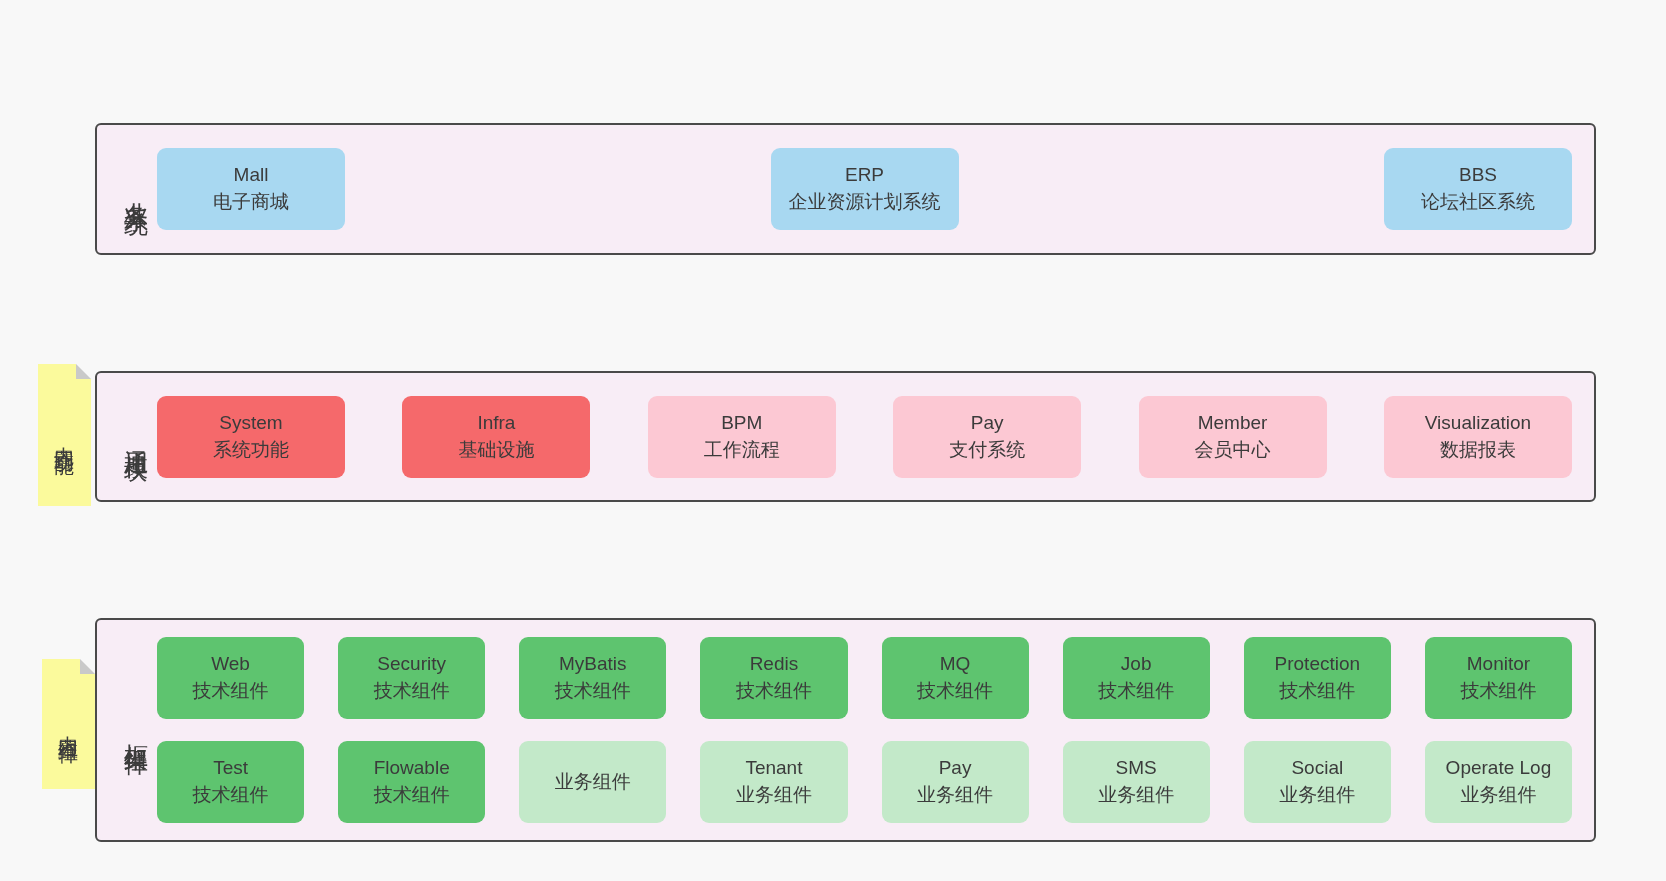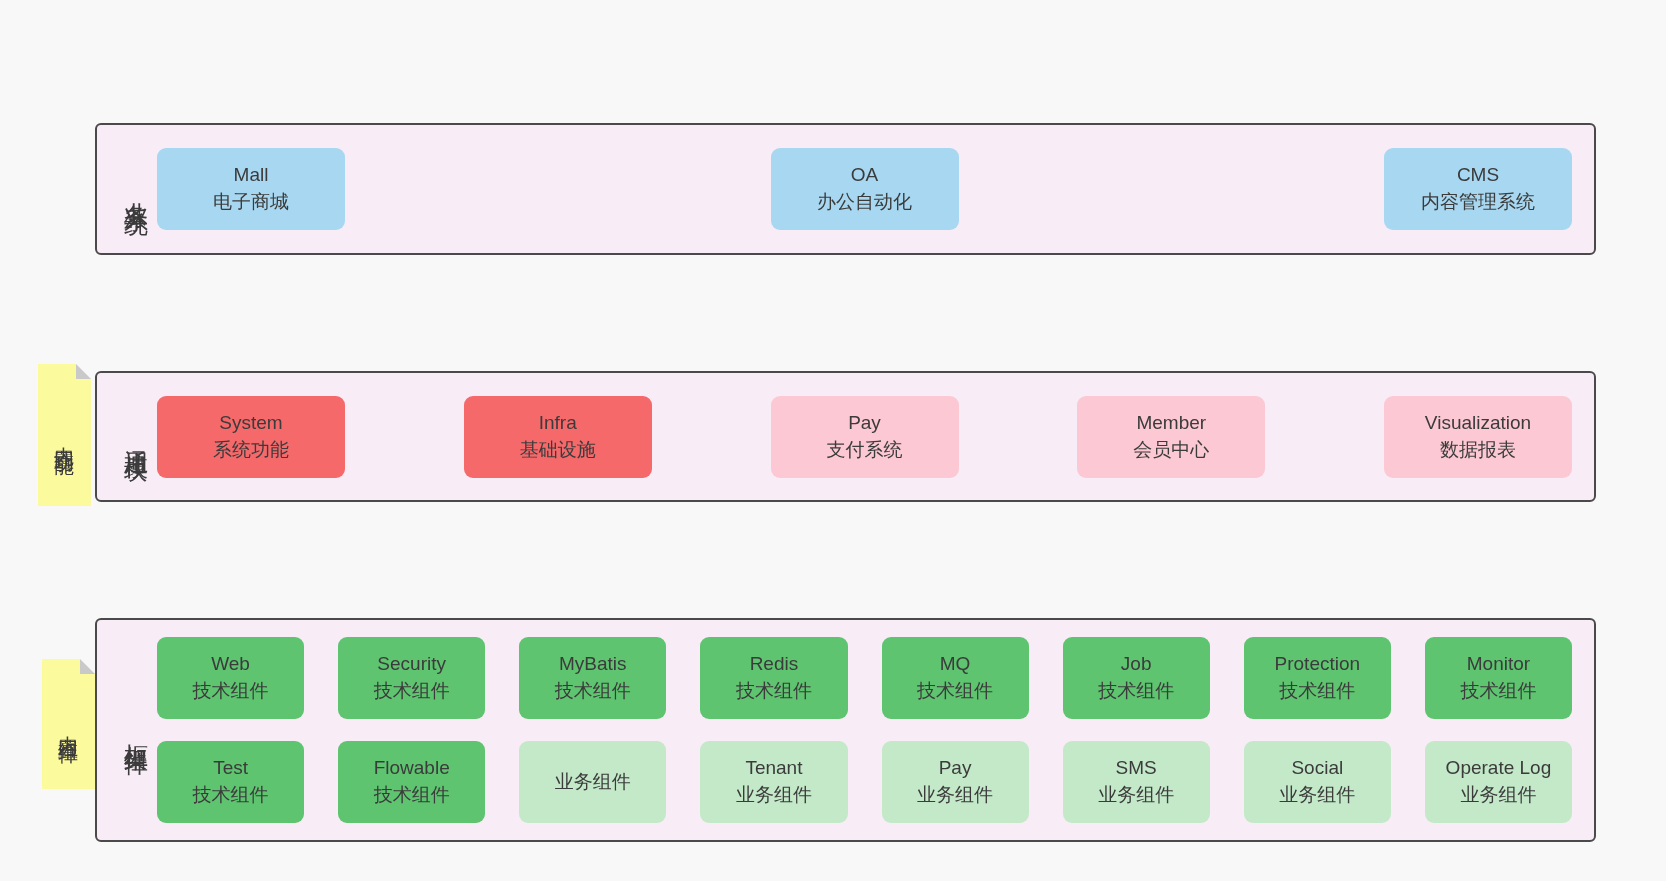--- a/index.html
+++ b/index.html
@@ -148,43 +148,47 @@
   </div>
 
   <section class="band band-business">
     <div class="band-label">业务系统</div>
     <div class="boxes6">
         <div class="box t-business">
     <span class="box-name">Mall</span>
     <span class="box-desc">电子商城</span>
   </div>
         <div class="box t-business">
-    <span class="box-name">OA</span>
-    <span class="box-desc">办公自动化</span>
+    <span class="box-name">ERP</span>
+    <span class="box-desc">企业资源计划系统</span>
   </div>
         <div class="box t-business">
-    <span class="box-name">CMS</span>
-    <span class="box-desc">内容管理系统</span>
+    <span class="box-name">BBS</span>
+    <span class="box-desc">论坛社区系统</span>
   </div>
       </div>
   </section>
 
 
   <section class="band band-modules">
     <div class="band-label">通用模块</div>
     <div class="boxes6">
         <div class="box t-core">
     <span class="box-name">System</span>
     <span class="box-desc">系统功能</span>
   </div>
         <div class="box t-core">
     <span class="box-name">Infra</span>
     <span class="box-desc">基础设施</span>
   </div>
         <div class="box t-module">
+    <span class="box-name">BPM</span>
+    <span class="box-desc">工作流程</span>
+  </div>
+        <div class="box t-module">
     <span class="box-name">Pay</span>
     <span class="box-desc">支付系统</span>
   </div>
         <div class="box t-module">
     <span class="box-name">Member</span>
     <span class="box-desc">会员中心</span>
   </div>
         <div class="box t-module">
     <span class="box-name">Visualization</span>
     <span class="box-desc">数据报表</span>

